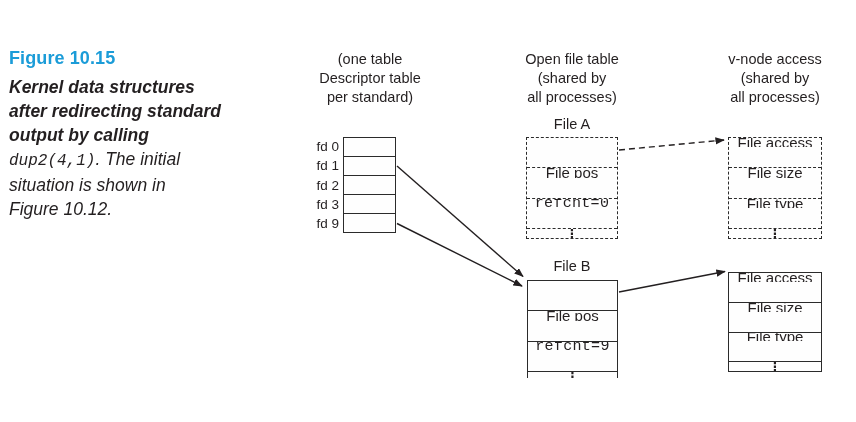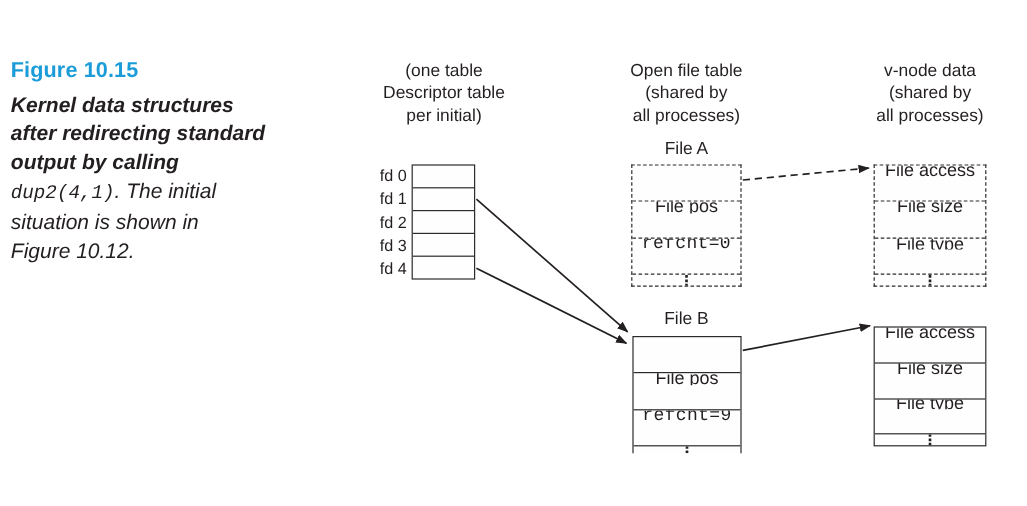--- a/index.html
+++ b/index.html
@@ -140,40 +140,40 @@
     <div class="cap-line bold">after redirecting standard</div>
     <div class="cap-line bold">output by calling</div>
     <div class="cap-line"><span class="cap-code">dup2(4,1)</span><span>. The initial</span></div>
     <div class="cap-line">situation is shown in</div>
     <div class="cap-line">Figure 10.12.</div>
   </div>
 
   <div class="colhead" style="left:290px; top:50px;">
     <div>(one table</div>
     <div>Descriptor table</div>
-    <div>per initial)</div>
+    <div>per standard)</div>
   </div>
   <div class="colhead" style="left:492px; top:50px;">
     <div>Open file table</div>
     <div>(shared by</div>
     <div>all processes)</div>
   </div>
   <div class="colhead" style="left:695px; top:50px;">
-    <div>v-node data</div>
+    <div>v-node access</div>
     <div>(shared by</div>
     <div>all processes)</div>
   </div>
 
   <div class="fd-group">
     <div class="fd-labels">
       <div class="fd-lab">fd 0</div>
       <div class="fd-lab">fd 1</div>
       <div class="fd-lab">fd 2</div>
       <div class="fd-lab">fd 3</div>
-      <div class="fd-lab">fd 4</div>
+      <div class="fd-lab">fd 9</div>
     </div>
     <div class="fd-boxes">
       <div class="fd-cell"></div>
       <div class="fd-cell"></div>
       <div class="fd-cell"></div>
       <div class="fd-cell"></div>
       <div class="fd-cell"></div>
     </div>
   </div>
 

